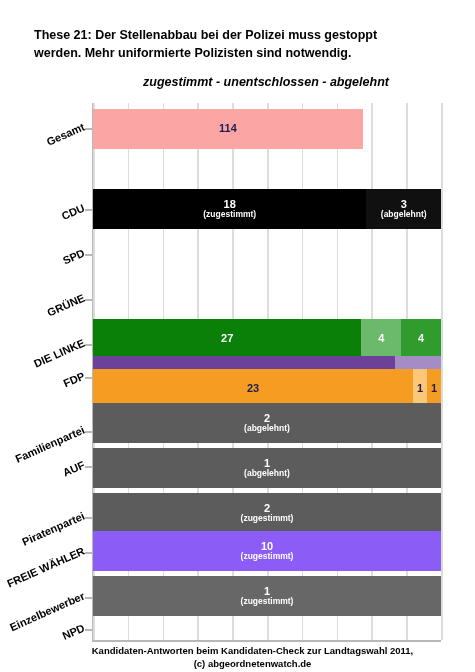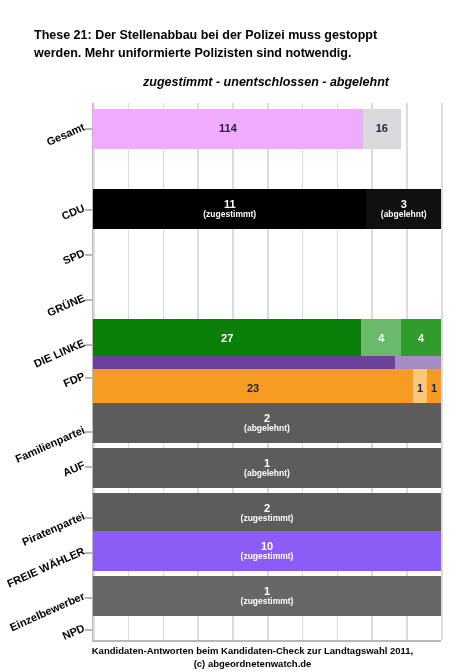--- a/index.html
+++ b/index.html
@@ -145,30 +145,27 @@
     <div class="gridline" style="left: 69.6px;"></div>
     <div class="gridline" style="left: 104.4px;"></div>
     <div class="gridline" style="left: 139.2px;"></div>
     <div class="gridline" style="left: 174px;"></div>
     <div class="gridline" style="left: 208.8px;"></div>
     <div class="gridline" style="left: 243.6px;"></div>
     <div class="gridline" style="left: 278.4px;"></div>
     <div class="gridline" style="left: 313.2px;"></div>
     <div class="gridline" style="left: 348px;"></div>
     <div class="row" style="top: 6px; height: 40px;">
-      <div class="seg" style="width: 77.551%; background: #f0abfc;">
+      <div class="seg" style="width: 77.551%; background: #fca5a5;">
         <div class="val" style="color: rgb(31, 31, 79);">114</div>
-      </div>
-      <div class="seg" style="width: 10.8844%; background: rgb(217, 217, 217);">
-        <div class="val" style="color: rgb(31, 31, 79);">16</div>
       </div>
     </div>
     <div class="row" style="top: 86px; height: 40px;">
       <div class="seg" style="width: 78.5714%; background: rgb(0, 0, 0);">
-        <div class="val" style="color: rgb(255, 255, 255);">11</div>
+        <div class="val" style="color: rgb(255, 255, 255);">18</div>
         <div class="sub" style="color: rgb(255, 255, 255);">(zugestimmt)</div>
       </div>
       <div class="seg" style="width: 21.4286%; background: rgb(16, 16, 16);">
         <div class="val" style="color: rgb(255, 255, 255);">3</div>
         <div class="sub" style="color: rgb(255, 255, 255);">(abgelehnt)</div>
       </div>
     </div>
     <div class="row" style="top: 176px; height: 40px; margin-top: 40px;">
       <div class="seg" style="width: 77.1429%; background: rgb(10, 128, 8);">
         <div class="val" style="color: rgb(255, 255, 255);">27</div>

